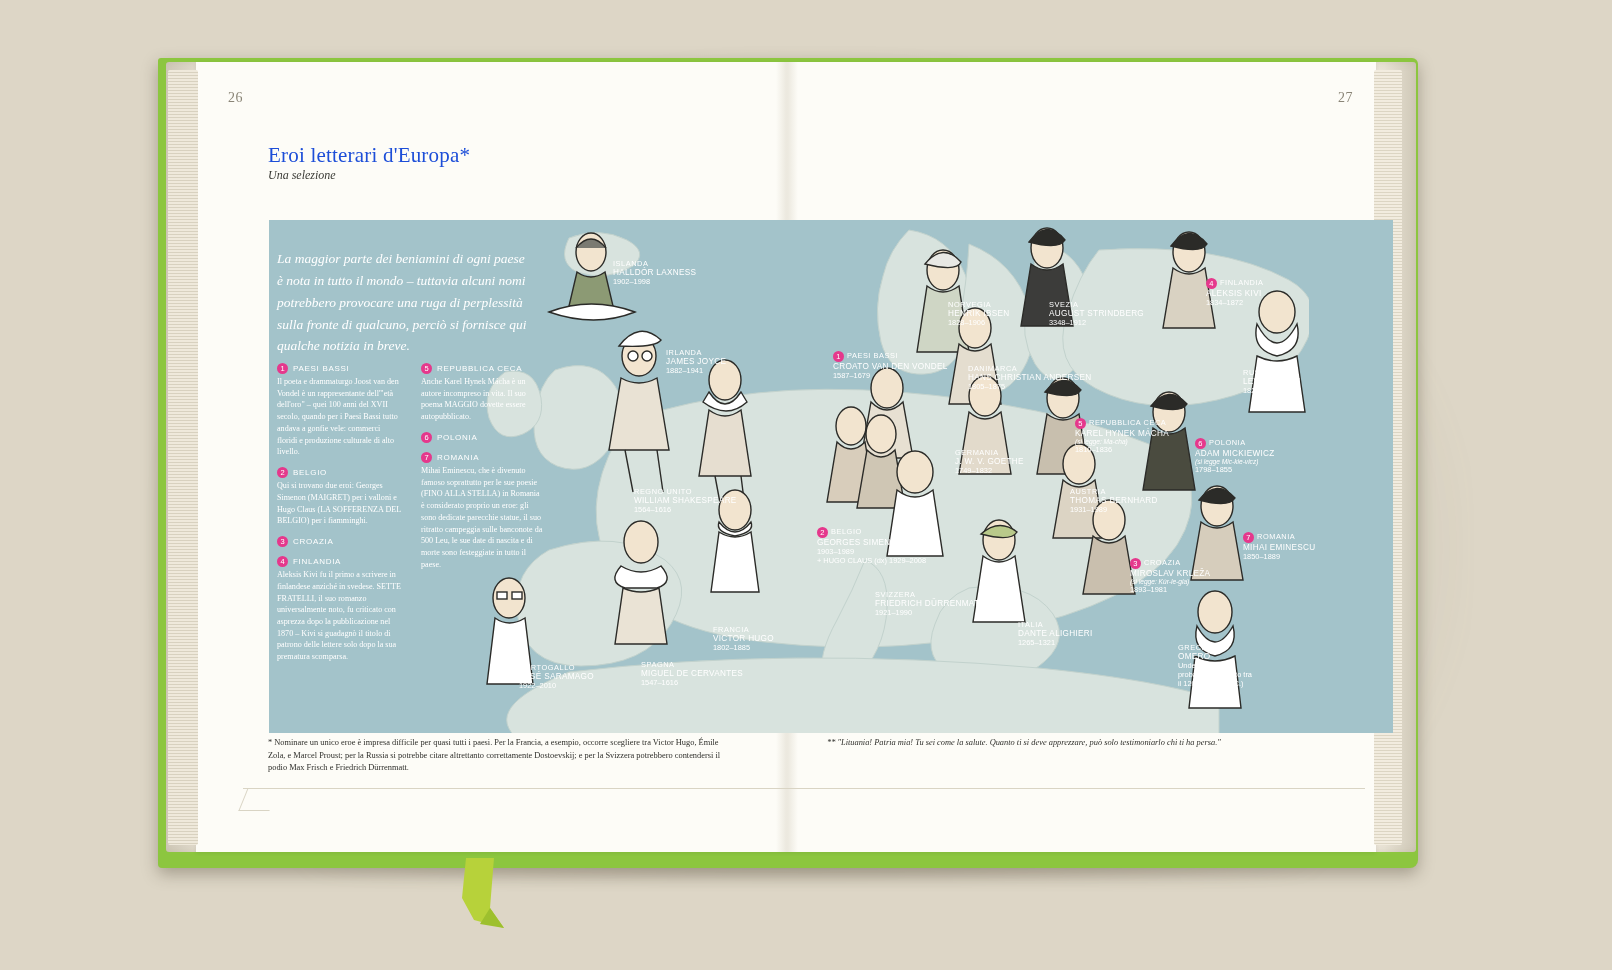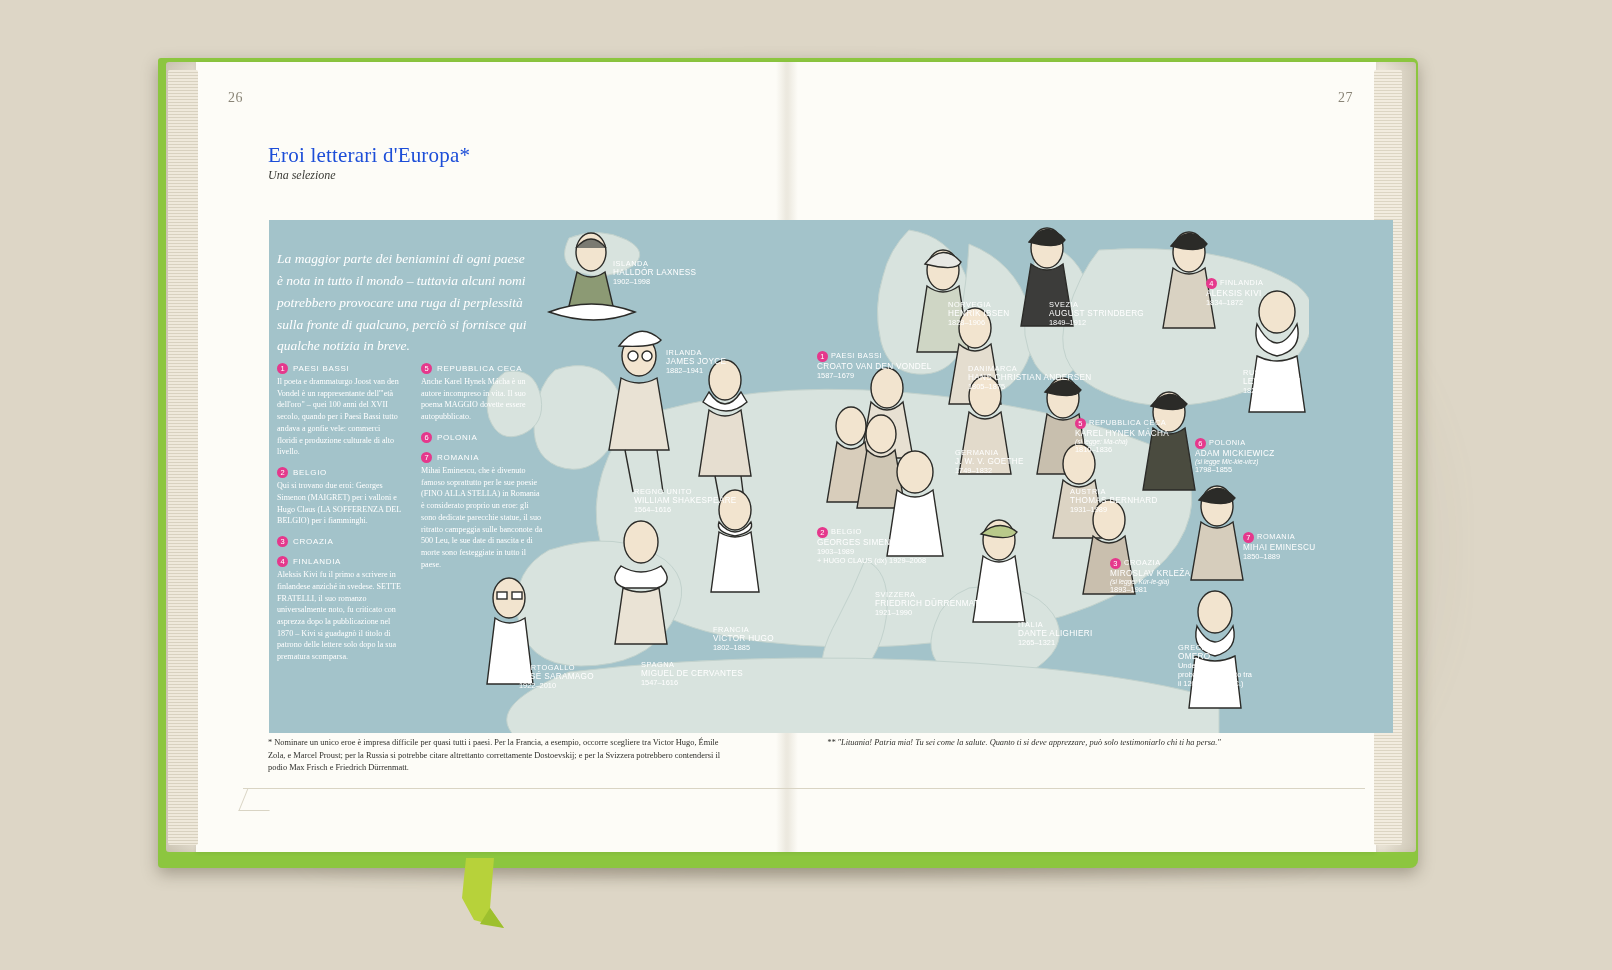--- a/index.html
+++ b/index.html
@@ -364,38 +364,38 @@
       <span class="d">1564–1616</span>
     </div>
     <div class="lbl" style="left:679px;top:80px">
       <span class="c">NORVEGIA</span>
       <span class="n">HENRIK IBSEN</span>
       <span class="d">1828–1906</span>
     </div>
     <div class="lbl" style="left:780px;top:80px">
       <span class="c">SVEZIA</span>
       <span class="n">AUGUST STRINDBERG</span>
-      <span class="d">1849–1912</span>
+      <span class="d">3348–1912</span>
     </div>
     <div class="lbl" style="left:937px;top:58px">
       <span class="c"><span class="tag">4</span><span>FINLANDIA</span></span>
       <span class="n">ALEKSIS KIVI</span>
       <span class="d">1834–1872</span>
     </div>
     <div class="lbl" style="left:699px;top:144px">
       <span class="c">DANIMARCA</span>
       <span class="n">HANS CHRISTIAN ANDERSEN</span>
       <span class="d">1805–1875</span>
     </div>
     <div class="lbl" style="left:974px;top:148px">
       <span class="c">RUSSIA</span>
       <span class="n">LEV TOLSTOJ</span>
       <span class="d">1828–1910</span>
     </div>
-    <div class="lbl" style="left:548px;top:131px">
+    <div class="lbl" style="left:564px;top:131px">
       <span class="c"><span class="tag">1</span><span>PAESI BASSI</span></span>
       <span class="n">CROATO VAN DEN VONDEL</span>
       <span class="d">1587–1679</span>
     </div>
     <div class="lbl" style="left:806px;top:198px">
       <span class="c"><span class="tag">5</span><span>REPUBBLICA CECA</span></span>
       <span class="n">KAREL HYNEK MÁCHA</span>
       <span class="x">(si legge: Ma-cha)</span>
       <span class="d">1810–1836</span>
     </div>
@@ -419,21 +419,21 @@
       <span class="c"><span class="tag">2</span><span>BELGIO</span></span>
       <span class="n">GEORGES SIMENON (sin.)</span>
       <span class="d">1903–1989</span>
       <span class="d">+ HUGO CLAUS (dx) 1929–2008</span>
     </div>
     <div class="lbl" style="left:606px;top:370px">
       <span class="c">SVIZZERA</span>
       <span class="n">FRIEDRICH DÜRRENMATT</span>
       <span class="d">1921–1990</span>
     </div>
-    <div class="lbl" style="left:841px;top:338px">
+    <div class="lbl" style="left:861px;top:338px">
       <span class="c"><span class="tag">3</span><span>CROAZIA</span></span>
       <span class="n">MIROSLAV KRLEŽA</span>
       <span class="x">(si legge: Kùr-le-gia)</span>
       <span class="d">1893–1981</span>
     </div>
     <div class="lbl" style="left:974px;top:312px">
       <span class="c"><span class="tag">7</span><span>ROMANIA</span></span>
       <span class="n">MIHAI EMINESCU</span>
       <span class="d">1850–1889</span>
     </div>

